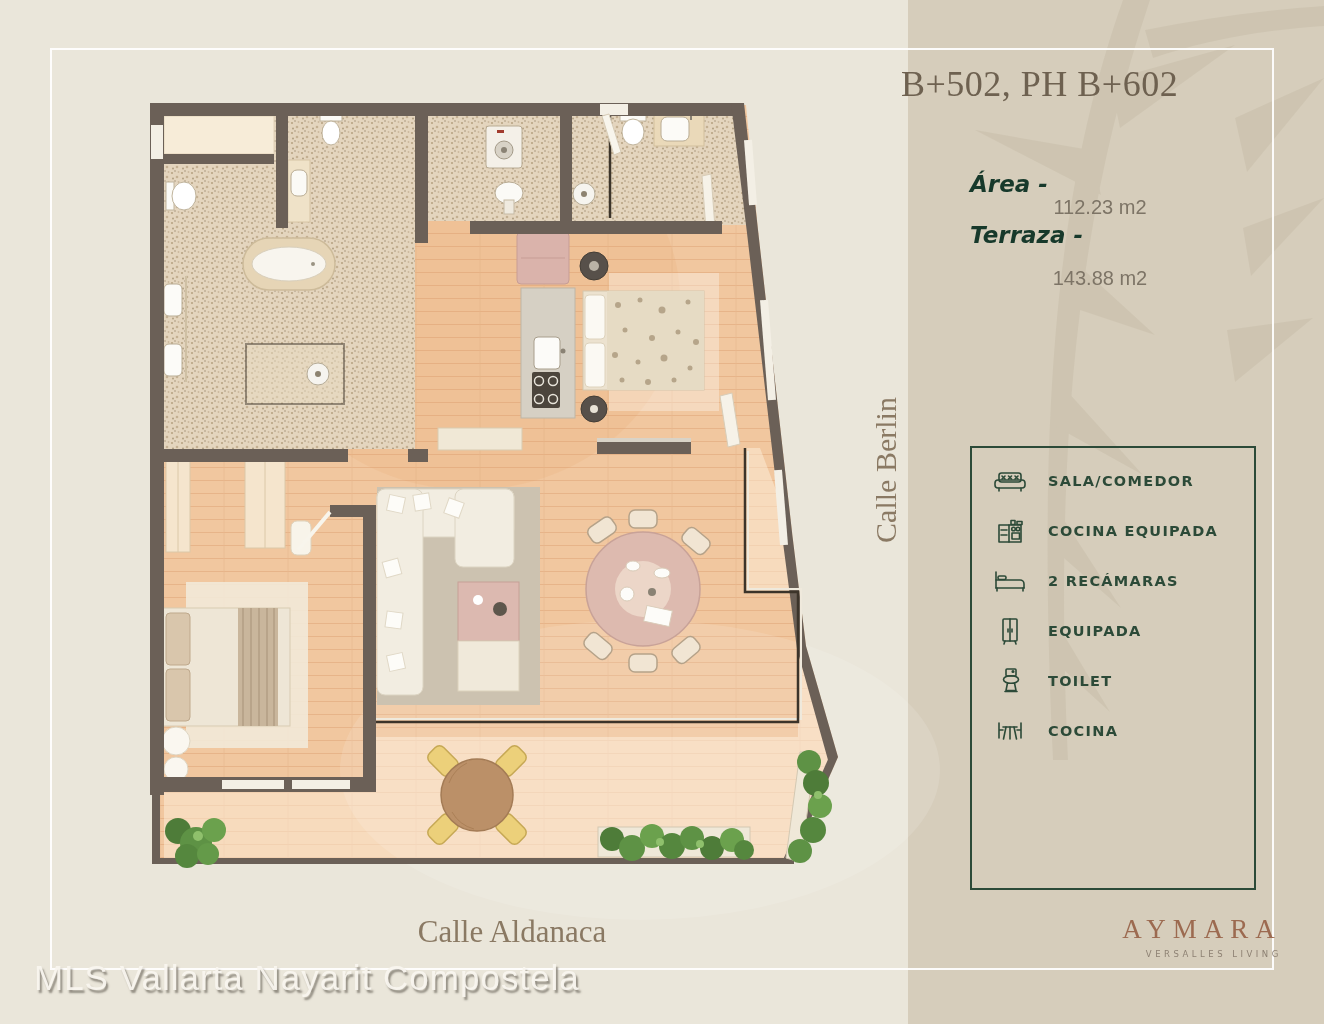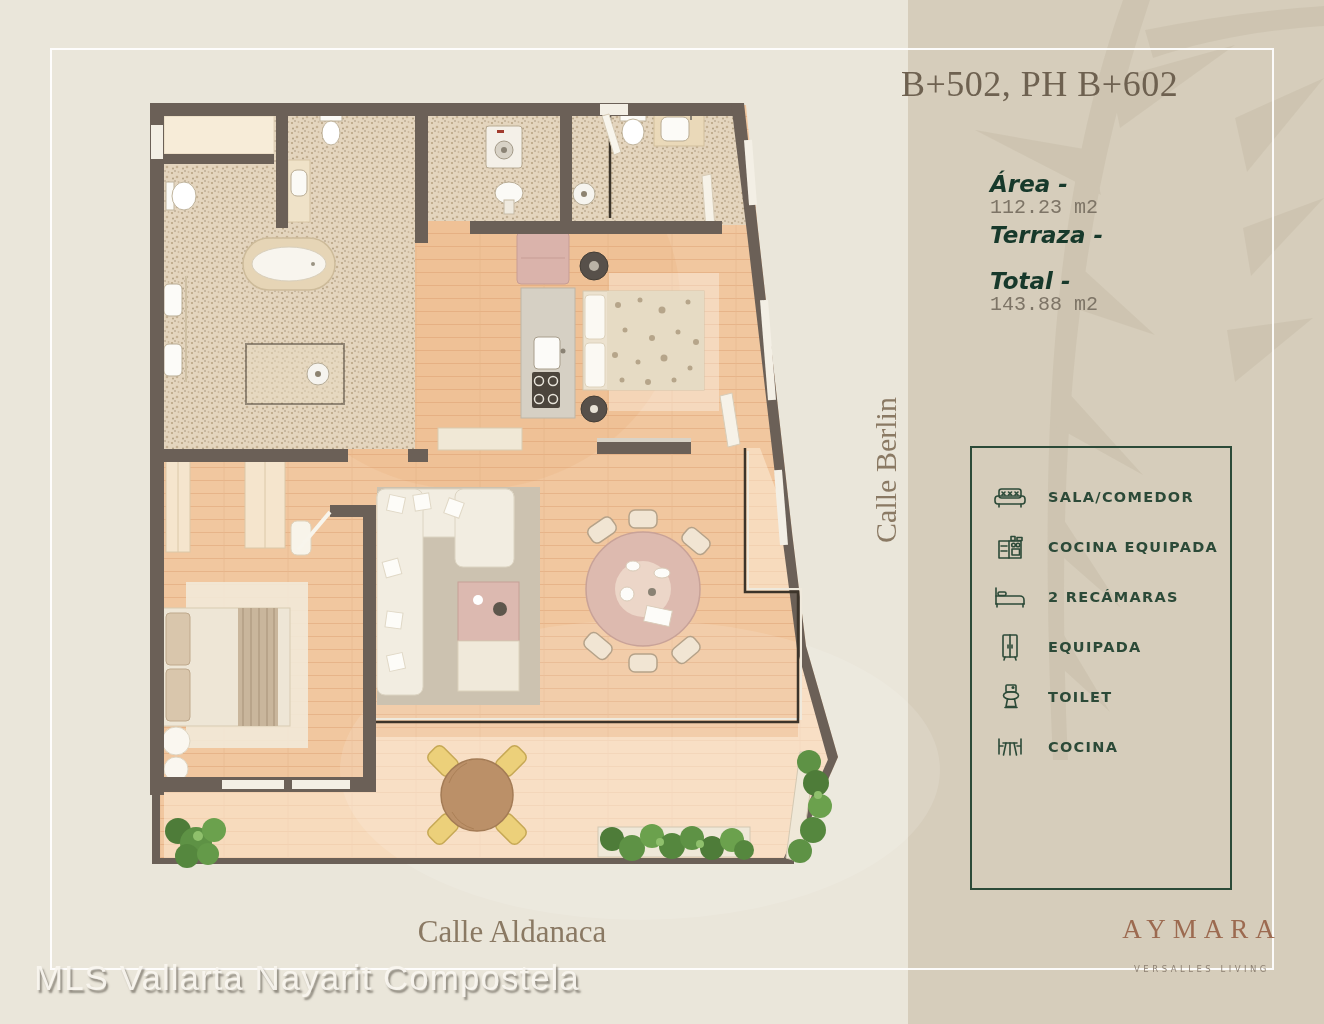--- a/index.html
+++ b/index.html
@@ -12,59 +12,59 @@
   .palm-svg{position:absolute;left:905px;top:0;width:419px;height:1024px;pointer-events:none;}
   .frame{position:absolute;left:50px;top:48px;width:1224px;height:922px;
     border:2px solid rgba(255,255,255,0.92);box-sizing:border-box;pointer-events:none;}
   .plan-svg{position:absolute;left:0;top:0;width:1324px;height:1024px;}
 
   .title{
     position:absolute;left:901px;top:62px;width:390px;
     font-family:"Liberation Serif", serif;font-size:36px;line-height:1.26;
     color:#6e6150;letter-spacing:0.5px;
   }
-  .areas{position:absolute;left:970px;top:170px;width:260px;margin-left:20px;}
+  .areas{position:absolute;left:970px;top:170px;width:260px;}
   .area-label{
     font-family:"DejaVu Sans", sans-serif;font-weight:bold;font-style:italic;
     font-size:23px;color:#17392b;line-height:1.05;margin-top:2px;
   }
   .area-value{
-    font-family:Liberation Mono, monospace;font-size:20px;color:#7d7466;
-    line-height:1.15;margin-bottom:4px;
+    font-family:Liberation Sans, sans-serif;font-size:20px;color:#7d7466;
+    line-height:1.15;margin-bottom:4px;text-align:center;
   }
   .area-gap{height:20px;}
 
   .legend{
-    position:absolute;left:970px;top:446px;width:262px;height:444px;
-    border:2px solid #2c4a38;box-sizing:border-box;padding-top:24px;
+    position:absolute;left:970px;top:446px;width:286px;height:444px;
+    border:2px solid #2c4a38;box-sizing:border-box;padding-top:8px;
   }
   .legend-row{height:50px;display:flex;align-items:center;}
   .legend-icon{width:36px;margin-left:20px;display:flex;justify-content:center;}
   .legend-icon svg{stroke:#2c4a38;fill:none;stroke-width:1.6;stroke-linecap:round;stroke-linejoin:round;}
   .legend-label{
     margin-left:20px;font-family:"DejaVu Sans", sans-serif;font-weight:bold;
     font-size:14.5px;letter-spacing:1.3px;color:#2c4a38;white-space:nowrap;
   }
 
   .street-v{
     position:absolute;left:886px;top:470px;transform:translate(-50%,-50%) rotate(-90deg);
     font-family:"Liberation Serif", serif;font-size:30px;color:#8a7963;white-space:nowrap;
   }
   .street-h{
     position:absolute;left:512px;top:932px;transform:translate(-50%,-50%);
     font-family:"Liberation Serif", serif;font-size:31px;color:#8a7963;white-space:nowrap;
   }
-  .brand{position:absolute;left:1202px;top:914px;transform:translateX(-50%);text-align:center;}
+  .brand{position:absolute;left:1202px;top:914px;transform:translateX(-50%);text-align:right;}
   .brand-name{
     font-family:"Liberation Serif", serif;font-size:27px;letter-spacing:7px;
     color:#9c6a50;white-space:nowrap;
   }
   .brand-tagline{
     font-family:"DejaVu Sans", sans-serif;font-size:8.5px;letter-spacing:3.5px;
-    color:#8d8173;margin-top:19px;white-space:nowrap;
+    color:#8d8173;margin-top:4px;white-space:nowrap;
   }
   .watermark{
     position:absolute;left:2px;top:958px;
     font-family:"Liberation Sans", sans-serif;font-size:35px;
     color:rgba(249,246,239,0.95);
     text-shadow:2px 3px 2px rgba(118,112,101,0.75);
     white-space:nowrap;letter-spacing:1px;margin-left:32px;
   }
 </style>
 </head>
@@ -346,21 +346,20 @@
 
 <div class="title">
   <div>B+502, PH B+602</div>
 </div>
 
 <div class="areas">
   <div class="area-label">Área -</div>
   <div class="area-value">112.23 m2</div>
   <div class="area-label">Terraza -</div>
   <div class="area-gap"></div>
-  <div class="area-label">Total -</div>
   <div class="area-value">143.88 m2</div>
 </div>
 
 <div class="legend">
   <div class="legend-row">
     <span class="legend-icon">
       <svg width="34" height="26" viewBox="0 0 34 26">
         <rect x="6" y="5" width="22" height="9" rx="2.5"></rect>
         <rect x="2" y="12" width="30" height="8" rx="3"></rect>
         <path d="M6 20 v3 M28 20 v3"></path>

